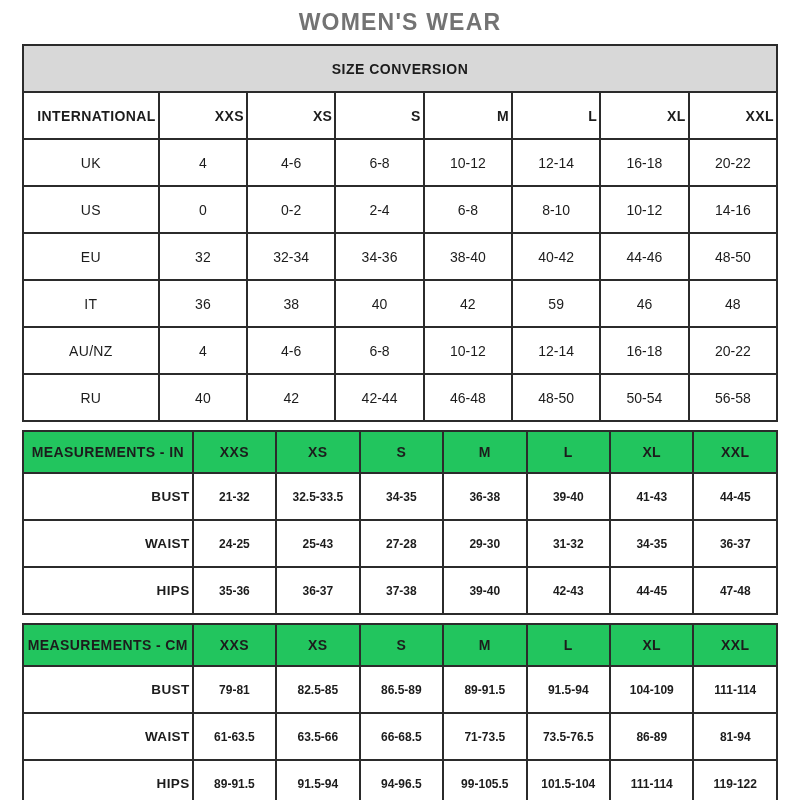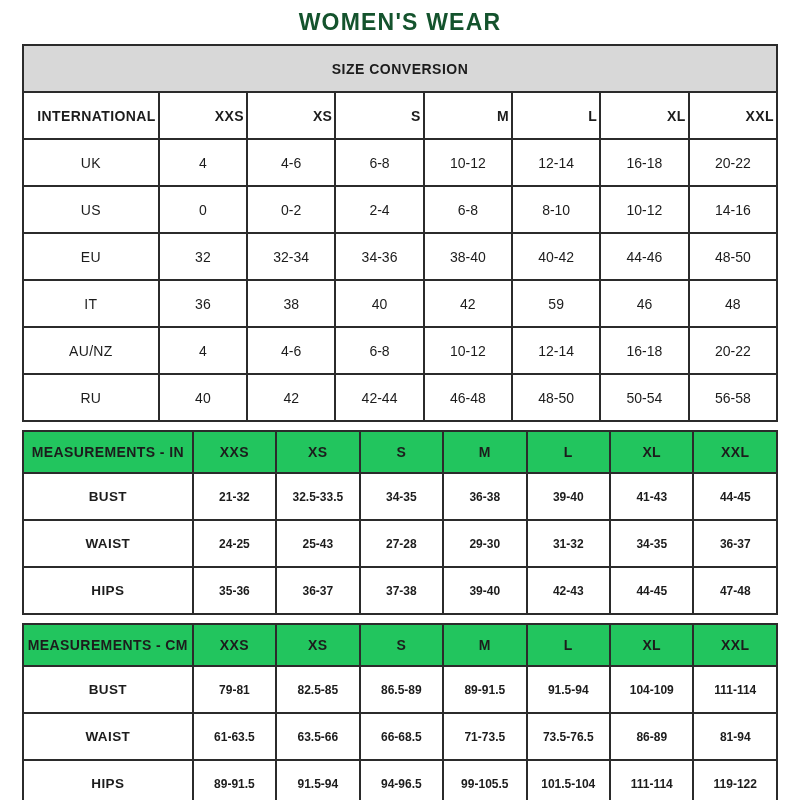--- a/index.html
+++ b/index.html
@@ -16,21 +16,21 @@
     padding: 0 22px;
     overflow: hidden;
   }
   .title {
     margin: 0;
     padding: 9px 0 8px 0;
     text-align: center;
     font-size: 23px;
     font-weight: 700;
     letter-spacing: 1.2px;
-    color: #14532d;
+    color: #737373;
   }
   table.tbl {
     width: 100%;
     border-collapse: collapse;
     table-layout: fixed;
     border-radius: 12px;
   }
   table.tbl td {
     border: 2px solid #2b2b2b;
     text-align: center;
@@ -73,20 +73,21 @@
     font-weight: 700;
     font-size: 14px;
     letter-spacing: 0.4px;
     height: 40px;
   }
   .tm td { height: 45px; }
   .tm td.rlabel {
     font-weight: 700;
     font-size: 13.5px;
     letter-spacing: 0.4px;
+    text-align: right;
   }
   .tm td.val {
     font-weight: 600;
     font-size: 12px;
     margin-left: 25px;
   }
 </style>
 </head>
 <body>
 

